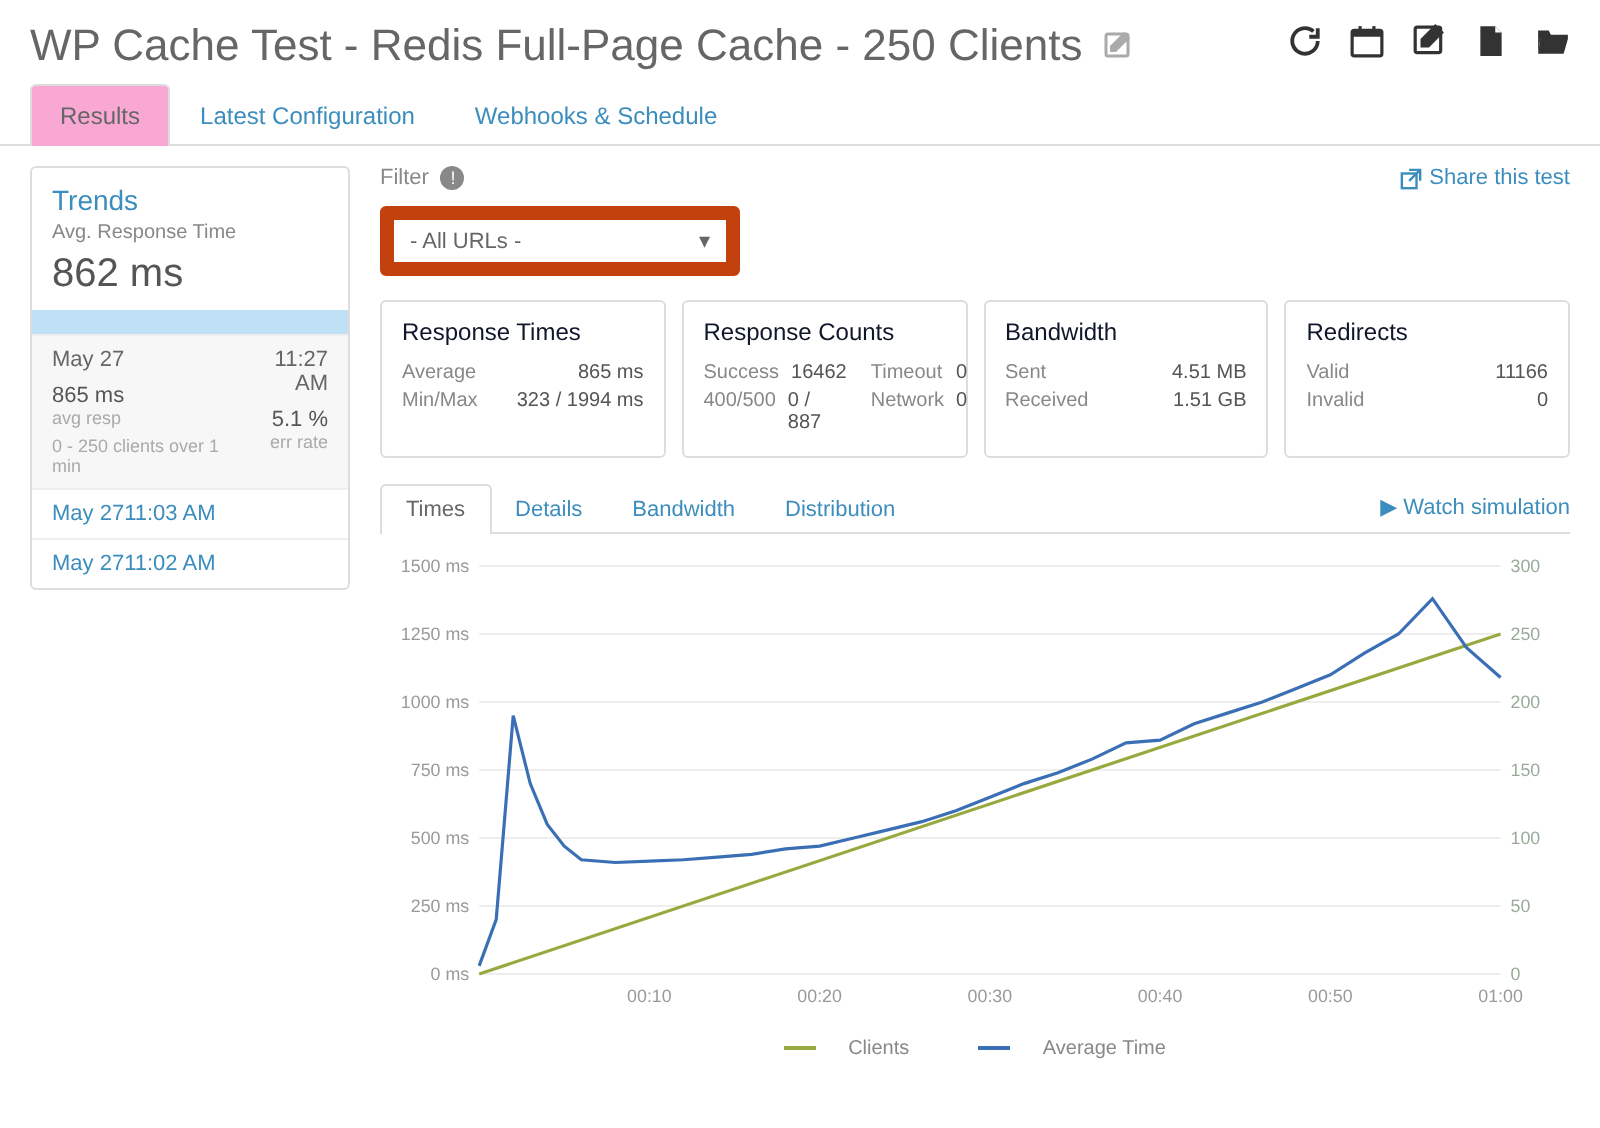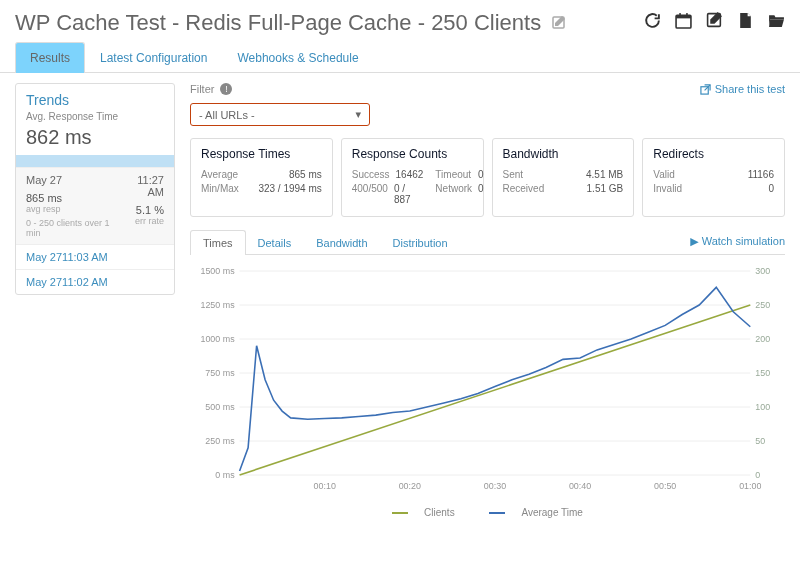--- a/index.html
+++ b/index.html
@@ -4,41 +4,41 @@
 <style>
 * { margin: 0; padding: 0; box-sizing: border-box; }
 body { font-family: -apple-system, BlinkMacSystemFont, "Segoe UI", Arial, sans-serif; font-size: 12px; color: #555; background: #fff; width: 800px; }
 .header { padding: 10px 15px 5px; display: flex; align-items: center; justify-content: space-between; }
 .title-row { display: flex; align-items: center; gap: 10px; text-align: center; }
 h1 { font-size: 22px; font-weight: 400; color: #666; }
 .icon-btn { width: 16px; height: 16px; display: inline-flex; align-items: center; justify-content: center; cursor: pointer; color: #888; }
 .toolbar-icons { display: flex; gap: 14px; font-size: 17px; color: #333; }
 .top-tabs { display: flex; gap: 0; padding: 0 15px; border-bottom: 1px solid #ddd; }
 .top-tab { padding: 8px 14px; color: #3b8dbd; cursor: pointer; border: 1px solid transparent; border-bottom: none; font-size: 12px; position: relative; top: 1px; }
-.top-tab.active { color: #666; border-color: #ddd; background: #7dd3fc; border-radius: 3px 3px 0 0; }
+.top-tab.active { color: #666; border-color: #ddd; background: #f9a8d4; border-radius: 3px 3px 0 0; }
 .main { display: flex; padding: 10px 15px; gap: 15px; }
 .sidebar { width: 160px; flex-shrink: 0; }
 .trends-box { border: 1px solid #ddd; border-radius: 3px; overflow: hidden; }
 .trends-head { padding: 8px 10px 4px; }
 .trends-title { color: #3b8dbd; font-size: 14px; font-weight: 400; }
 .trends-sub { color: #888; font-size: 10px; margin-top: 3px; }
 .trends-big { font-size: 20px; color: #555; padding: 0 10px 6px; }
 .bar { height: 12px; background: #bfe0f5; margin: 0 0 0 0; }
 .trend-row { padding: 6px 10px; border-top: 1px solid #eee; display: flex; justify-content: flex-start; font-size: 11px; color: #666; cursor: pointer; }
 .trend-row-head { background: #f7f7f7; }
 .trend-row .r { text-align: right; }
 .trend-row .sub { color: #aaa; font-size: 9px; display: block; }
 .trend-row.link { color: #3b8dbd; }
 .content { flex: 1; min-width: 0; }
 .filter-row { display: flex; align-items: center; justify-content: space-between; margin-bottom: 8px; }
 .filter-left { display: flex; align-items: center; gap: 6px; }
 .filter-label { font-size: 11px; color: #888; text-align: right; }
 .info-dot { width: 12px; height: 12px; border-radius: 50%; background: #888; color: #fff; font-size: 9px; display: inline-flex; align-items: center; justify-content: center; }
 .share-link { color: #3b8dbd; font-size: 11px; cursor: pointer; display: flex; align-items: center; gap: 4px; justify-content: flex-end; }
-.select { width: 180px; border: 1px solid #c2410c; border-radius: 3px; padding: 4px 8px; font-size: 11px; color: #666; background: #fff; display: flex; justify-content: space-between; align-items: center; cursor: pointer; margin-bottom: 12px; }
+.select { width: 180px; border: 7px solid #c2410c; border-radius: 3px; padding: 4px 8px; font-size: 11px; color: #666; background: #fff; display: flex; justify-content: space-between; align-items: center; cursor: pointer; margin-bottom: 12px; }
 .stat-cards { display: flex; gap: 8px; margin-bottom: 12px; }
 .card { border: 1px solid #ddd; border-radius: 3px; padding: 8px 10px; flex: 1; min-width: 0; }
 .card-title { font-size: 12px; color: #0f172a; margin-bottom: 8px; }
 .stat-line { display: flex; justify-content: space-between; font-size: 10px; color: #888; margin-bottom: 3px; gap: 6px; }
 .stat-line .v { color: #555; }
 .stat-cols { display: flex; gap: 12px; }
 .stat-col { flex: 1; }
 .chart-tabs { display: flex; align-items: center; border-bottom: 1px solid #ddd; margin-bottom: 8px; }
 .chart-tab { padding: 6px 12px; color: #3b8dbd; font-size: 11px; cursor: pointer; background: #f5f5f5; border: 1px solid #ddd; border-bottom: none; border-radius: 3px 3px 0 0; margin-right: -1px; position: relative; top: 1px; text-align: center; }
 .chart-tab.active { background: #fff; color: #666; }

